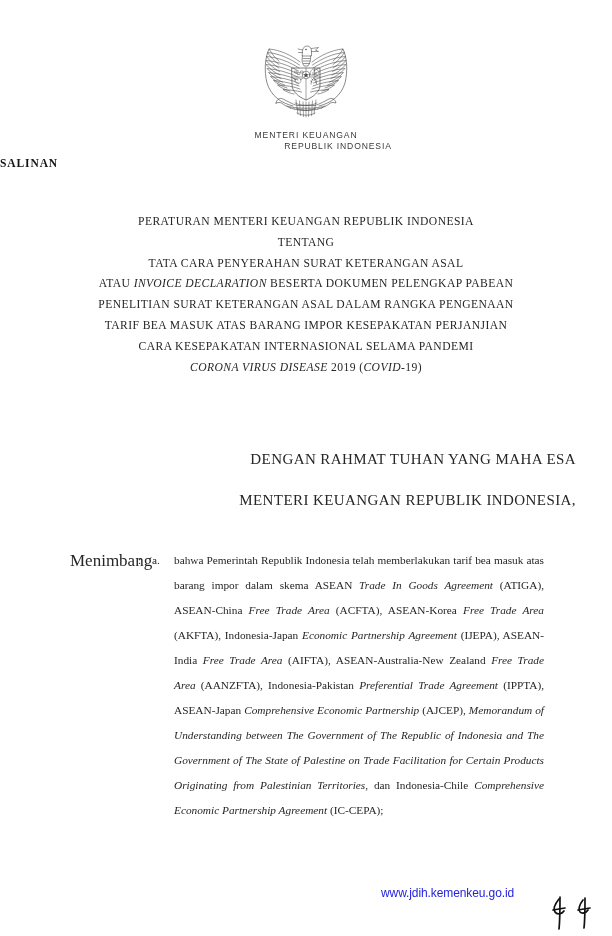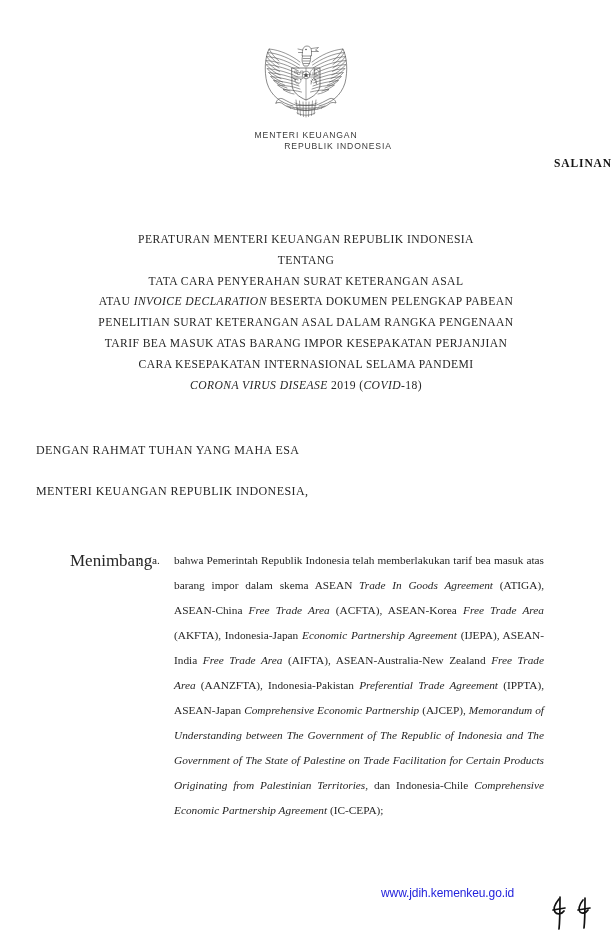--- a/index.html
+++ b/index.html
@@ -51,32 +51,32 @@
     color: #3a3a3a;
   }
   #ministry-1 { top: 130px; }
   #ministry-2 { top: 141px; margin-left: 32px; }
 
   .salinan {
     position: absolute;
     top: 157px;
     left: 0;
     width: 612px;
-    text-align: right;
+    text-align: left;
     font-family: "Liberation Serif", serif;
     font-weight: bold;
     font-size: 11.5px;
     letter-spacing: 0.9px;
     color: #141414;
   }
 
   
   .title-block {
     position: absolute;
-    top: 230px;
+    top: 212px;
     left: 36px;
     width: 540px;
     text-align: center;
   }
   .title-line {
     font-family: "Liberation Serif", serif;
     font-size: 11.6px;
     letter-spacing: 0.42px;
     line-height: 20.8px;
     color: #262626;
@@ -87,25 +87,26 @@
     font-family: "Liberation Mono", monospace;
     font-size: 11.2px;
     letter-spacing: 0.2px;
   }
   .nomor-gap { display: inline-block; width: 13px; }
 
   .heading-center {
     position: absolute;
     left: 36px;
     width: 540px;
-    text-align: left;
-    font-family: "Liberation Serif", serif;
-    font-size: 12px;
+    text-align: right;
+    font-family: "Liberation Serif", serif;
+    font-size: 15px;
     letter-spacing: 0.42px;
     color: #262626;
+    margin-top: 8px;
   }
   #heading-rahmat { top: 443px; }
   #heading-menteri { top: 484px; }
 
   
   .konsideran {
     position: absolute;
     top: 548px;
     left: 70px;
     width: 474px;
@@ -252,21 +253,21 @@
     <div class="title-line">PERATURAN MENTERI KEUANGAN REPUBLIK INDONESIA</div>
     <div class="title-line">TENTANG</div>
     <div class="title-line">TATA CARA PENYERAHAN SURAT KETERANGAN ASAL</div>
     <div class="title-line">
       <span>ATAU </span><i>INVOICE DECLARATION</i><span> BESERTA DOKUMEN PELENGKAP PABEAN</span>
     </div>
     <div class="title-line">PENELITIAN SURAT KETERANGAN ASAL DALAM RANGKA PENGENAAN</div>
     <div class="title-line">TARIF BEA MASUK ATAS BARANG IMPOR KESEPAKATAN PERJANJIAN</div>
     <div class="title-line">CARA KESEPAKATAN INTERNASIONAL SELAMA PANDEMI</div>
     <div class="title-line">
-      <i>CORONA VIRUS DISEASE</i><span> 2019 (</span><i>COVID</i><span>-18)</span>
+      <i>CORONA VIRUS DISEASE</i><span> 2019 (</span><i>COVID</i><span>-19)</span>
     </div>
   </div>
 
   <div class="heading-center" id="heading-rahmat">DENGAN RAHMAT TUHAN YANG MAHA ESA</div>
   <div class="heading-center" id="heading-menteri">MENTERI KEUANGAN REPUBLIK INDONESIA,</div>
 
   <div class="konsideran">
     <div class="kons-row">
       <div class="kons-label">Menimbang</div>
       <div class="kons-colon">:</div>

